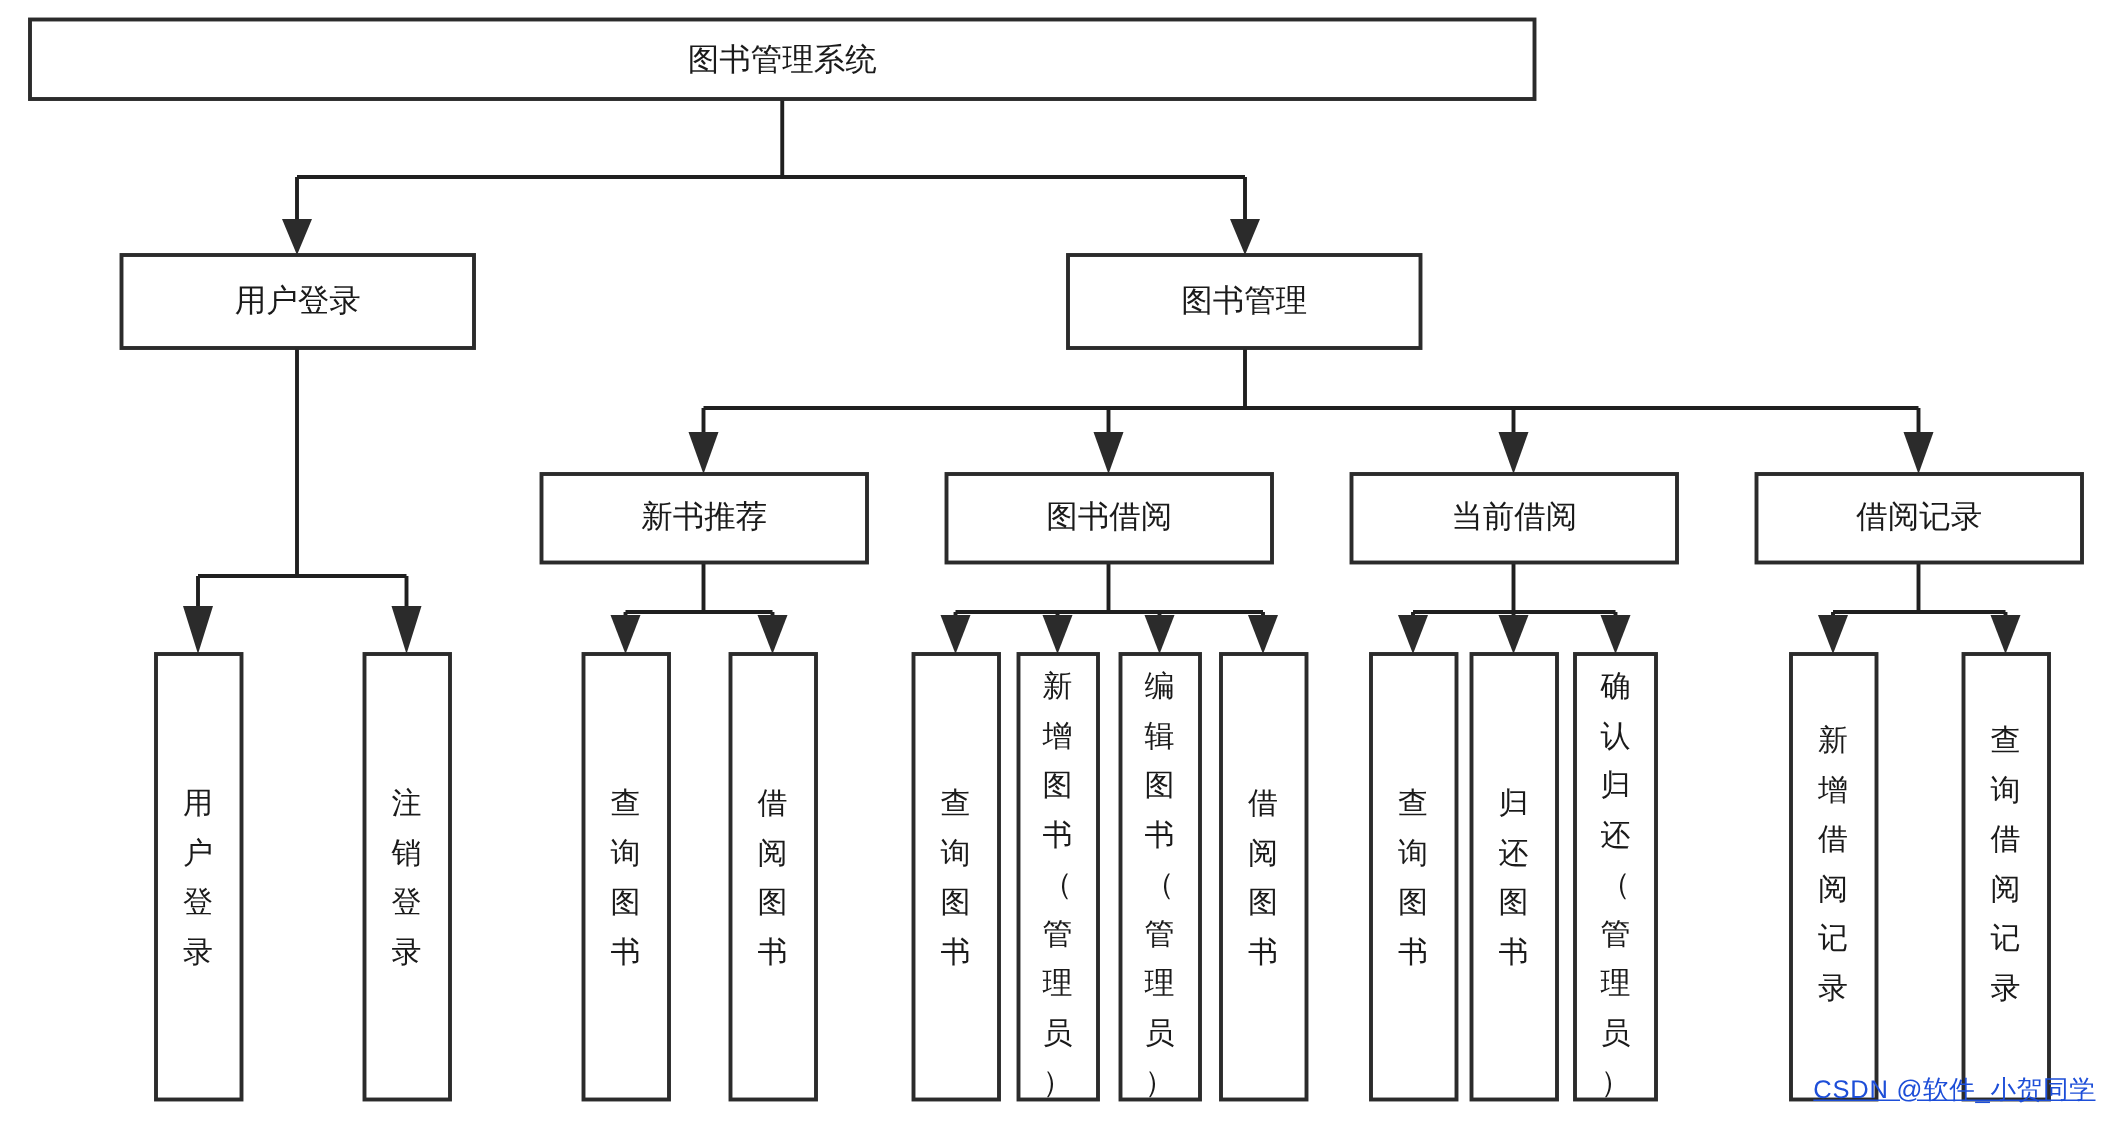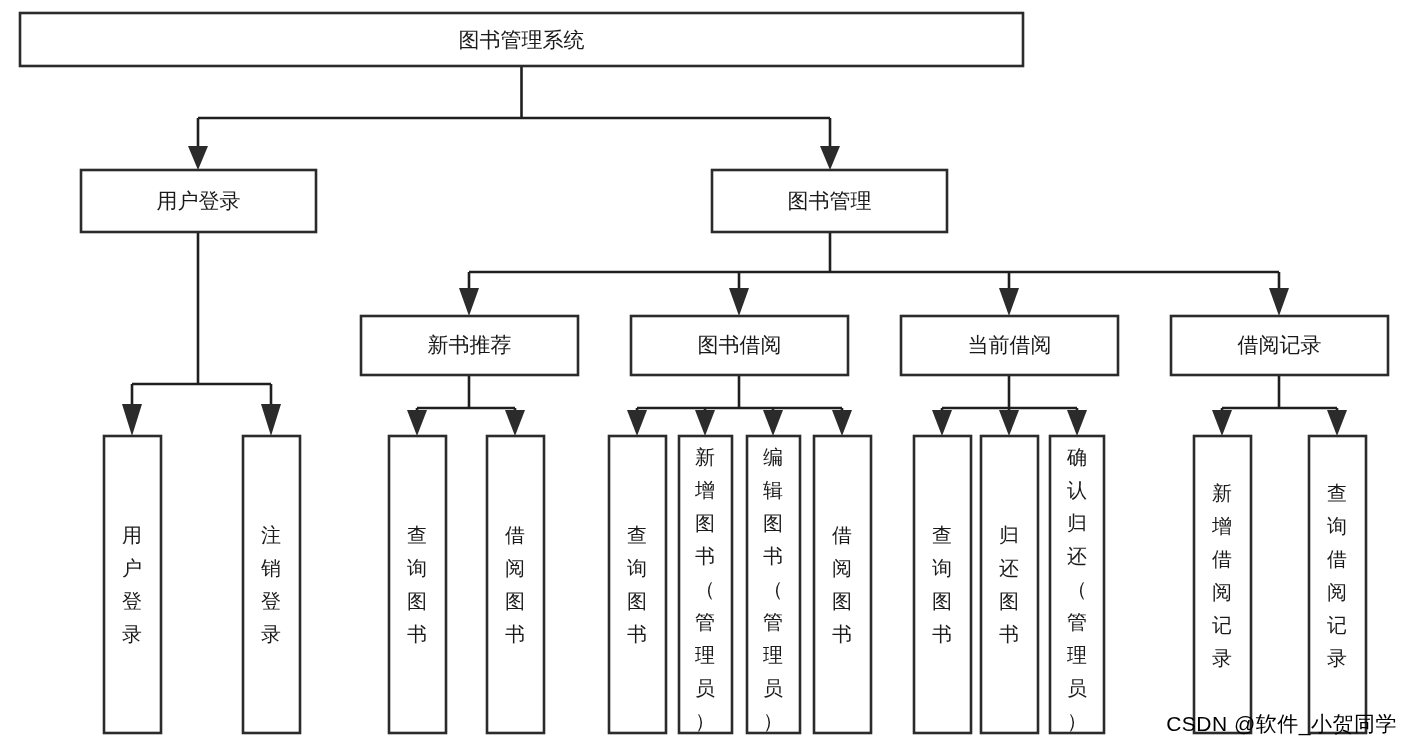--- a/index.html
+++ b/index.html
@@ -49,25 +49,26 @@
   }
   .arrow-head {
     fill: #2b2b2b;
     stroke: none;
   }
   .watermark {
     position: absolute;
     right: 8px;
     bottom: 6px;
     font-family: "Liberation Sans", "DejaVu Sans", sans-serif;
-    font-size: 21px;
-    color: #000000;
+    font-size: 17px;
+    color: #1d4ed8;
     letter-spacing: 0.5px;
     white-space: nowrap;
     user-select: none;
+    text-decoration: underline;
   }
   .vtext {
     
   }
 </style>
 </head>
 <body>
 
 <div id="diagram-root">
   <svg id="diagram-svg" width="1405" height="747" viewBox="0 0 1405 747" xmlns="http://www.w3.org/2000/svg">

